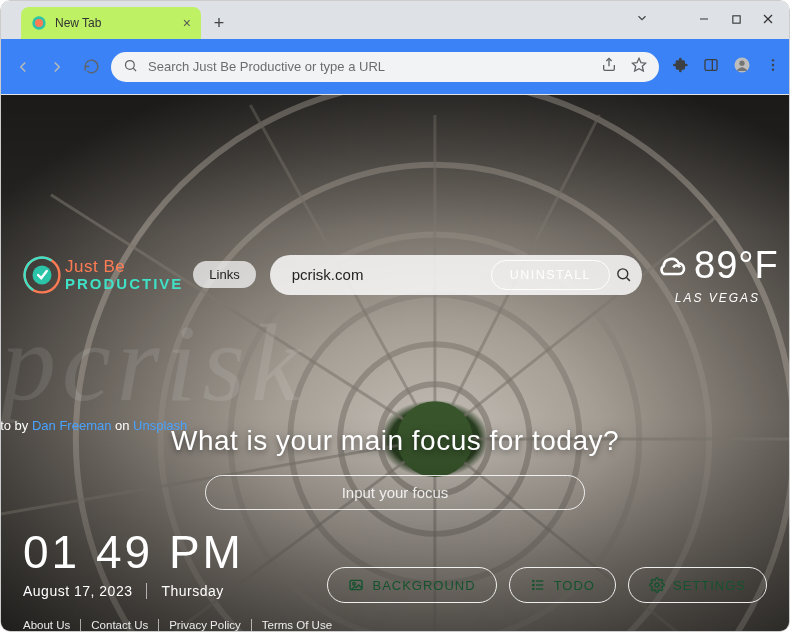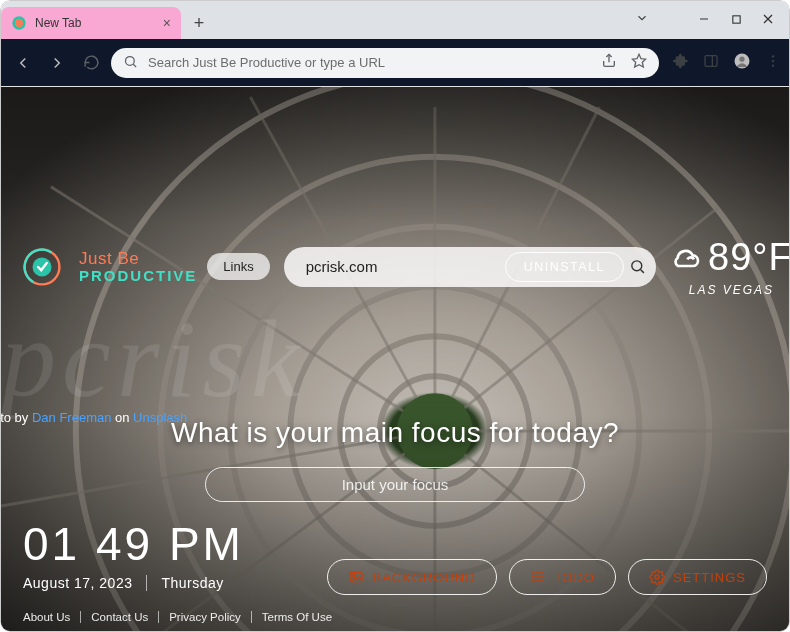--- a/index.html
+++ b/index.html
@@ -6,44 +6,44 @@
 body {
   width: 790px; height: 632px;
   font-family: -apple-system, BlinkMacSystemFont, "Segoe UI", sans-serif;
   overflow: hidden; background: #fff;
   border-radius: 10px;
 }
 
 
 .window { border: 1px solid #ccc; border-radius: 10px; overflow: hidden; height: 100%; display:flex; flex-direction:column; }
 .titlebar { height: 38px; background: #dee1e6; display:flex; align-items:flex-end; position:relative; }
-.tab { background:#f9a8d4; height:32px; border-radius:8px 8px 0 0; margin-left:0; display:flex; align-items:center; padding:16px 10px; gap:8px; font-size:12px; color:#333; min-width:180px; }
+.tab { background:#bef264; height:32px; border-radius:8px 8px 0 0; margin-left:20px; display:flex; align-items:center; padding:16px 10px; gap:8px; font-size:12px; color:#333; min-width:180px; }
 .favicon { width:16px; height:16px; }
 .tab-close { margin-left:auto; font-size:14px; color:#555; cursor:pointer; }
 .newtab { width:28px; height:28px; display:flex; align-items:center; justify-content:center; font-size:18px; color:#444; margin-left:4px; margin-bottom:2px; cursor:pointer; }
 .window-controls { position:absolute; right:6px; top:6px; display:flex; gap:2px; }
 .wc { width:30px; height:24px; display:flex; align-items:center; justify-content:center; color:#333; }
 .chev { position:absolute; right:140px; top:10px; color:#444; }
 
-.toolbar { height:48px; background:#0f172a; border-bottom:1px solid #e3e3e3; display:flex; align-items:center; padding:0 8px; gap:6px; }
+.toolbar { height:56px; background:#3b82f6; border-bottom:1px solid #e3e3e3; display:flex; align-items:center; padding:0 8px; gap:6px; }
 .navbtn { width:28px; height:28px; display:flex; align-items:center; justify-content:center; color:#5f6368; }
 .navbtn.disabled { color:#b8b8b8; }
 .omnibox { flex:1; height:30px; background:#f1f3f4; border-radius:15px; display:flex; align-items:center; padding:0 12px; gap:10px; color:#6d6d6d; font-size:13px; }
 .omnibox .icon { color:#5f6368; }
 .omniright { margin-left:auto; display:flex; gap:14px; color:#5f6368; align-items:center; }
 .tb-icons { display:flex; gap:14px; color:#3c4043; align-items:center; margin-left:8px; }
 
 
 .content { flex:1; position:relative; color:#fff; overflow:hidden; }
 .bg { position:absolute; inset:0; z-index:0; }
 .overlay { position:absolute; inset:0; background:linear-gradient(to bottom, rgba(0,0,0,0.35) 0%, rgba(0,0,0,0.1) 25%, rgba(0,0,0,0.1) 60%, rgba(0,0,0,0.45) 100%); }
 .content > *:not(.bg):not(.overlay){ position:relative; z-index:2; }
 
 .topbar { display:flex; align-items:center; padding:22px 22px 0; gap:14px; }
-.logo { display:flex; align-items:center; gap:18px; }
+.logo { display:flex; align-items:center; gap:4px; }
 .logoimg { width:38px; height:38px; }
 .logotext { line-height:1.05; font-family: "Trebuchet MS", sans-serif; }
 .logotext .l1 { color:#ff7b54; font-size:17px; letter-spacing:0.5px; }
 .logotext .l2 { color:#3fe0c5; font-size:15px; letter-spacing:2px; font-weight:600; }
 .links-pill { background:rgba(255,255,255,0.7); color:#222; border-radius:18px; padding:6px 16px; font-size:13px; margin-left:-4px; cursor:pointer; }
 .searchbar { flex:1; max-width:420px; height:40px; background:rgba(255,255,255,0.82); border-radius:20px; display:flex; align-items:center; padding:0 6px 0 22px; }
 .searchbar input { border:none; background:transparent; outline:none; font-size:15px; color:#222; flex:1; }
 .uninstall { border:1.5px solid rgba(255,255,255,0.9); background:transparent; color:#fff; border-radius:20px; padding:7px 18px; font-size:12.5px; letter-spacing:1.5px; display:flex; align-items:center; gap:6px; cursor:pointer; }
 .sicon { width:26px; height:26px; display:flex; align-items:center; justify-content:center; }
 .weather { margin-left:auto; display:flex; flex-direction:column; align-items:center; gap:4px; }
@@ -56,21 +56,21 @@
 .focus-input { margin:18px auto 0; width:380px; height:35px; border:1.5px solid rgba(255,255,255,0.85); border-radius:22px; background:transparent; color:#fff; text-align:center; font-size:15px; outline:none; }
 .focus-input::placeholder { color:rgba(255,255,255,0.85); }
 
 .bottom { position:absolute; left:0; right:0; bottom:0; padding:0 22px 16px; }
 .clock { font-size:46px; font-weight:300; letter-spacing:3px; font-family: "Trebuchet MS", sans-serif; }
 .daterow { display:flex; gap:14px; align-items:center; font-size:14px; margin-top:4px; letter-spacing:0.5px; }
 .divider { width:1px; height:16px; background:rgba(255,255,255,0.6); }
 .credit { position:absolute; right:24px; bottom:92px; font-size:13px; }
 .credit a { color:#4aa3ff; text-decoration:none; }
 .bottom-buttons { position:absolute; right:22px; bottom:44px; display:flex; gap:12px; }
-.pillbtn { border:1.5px solid rgba(255,255,255,0.9); background:transparent; color:#c2410c; border-radius:22px; padding:9px 20px; font-size:13px; letter-spacing:1px; display:flex; align-items:center; gap:8px; cursor:pointer; }
+.pillbtn { border:1.5px solid rgba(255,255,255,0.9); background:transparent; color:#14532d; border-radius:22px; padding:9px 20px; font-size:13px; letter-spacing:1px; display:flex; align-items:center; gap:8px; cursor:pointer; }
 .footer { display:flex; gap:10px; align-items:flex-end; font-size:11.5px; margin-top:20px; color:rgba(255,255,255,0.9); }
 .footer .divider { height:12px; }
 .footer span[data-interactable="true"]{ cursor:pointer; }
 
 
 .wm { position:absolute; top:50%; left:50%; transform:translate(-50%,-50%); font-size:110px; color:rgba(255,255,255,0.10); letter-spacing:6px; pointer-events:none; font-style:italic; font-weight:300; z-index:3; font-family: Georgia, serif; }
 .wm-small { position:absolute; right:6px; bottom:6px; color:rgba(255,255,255,0.35); font-size:28px; z-index:3; pointer-events:none; }
 </style>
 </head>
 <body>

